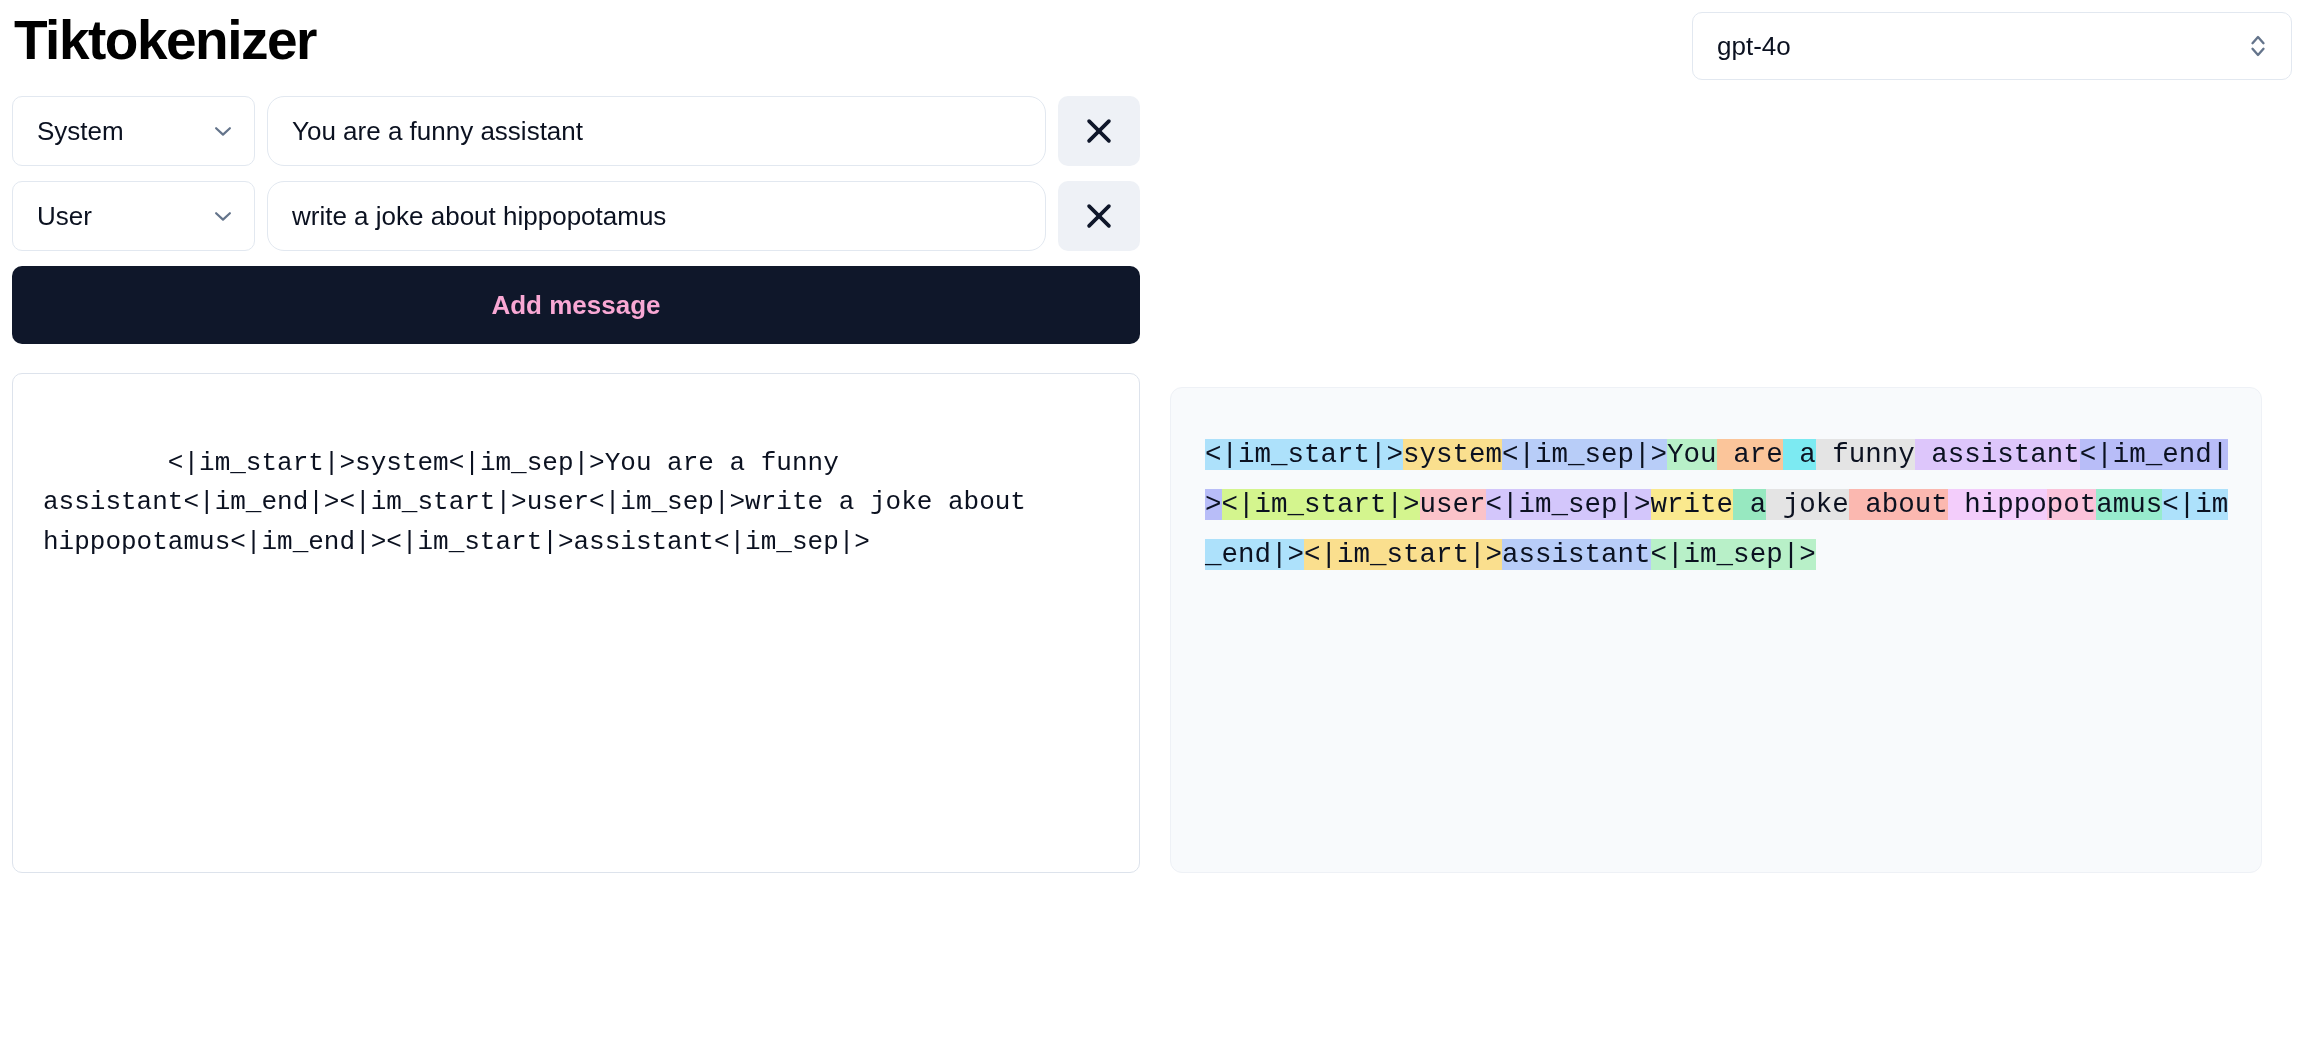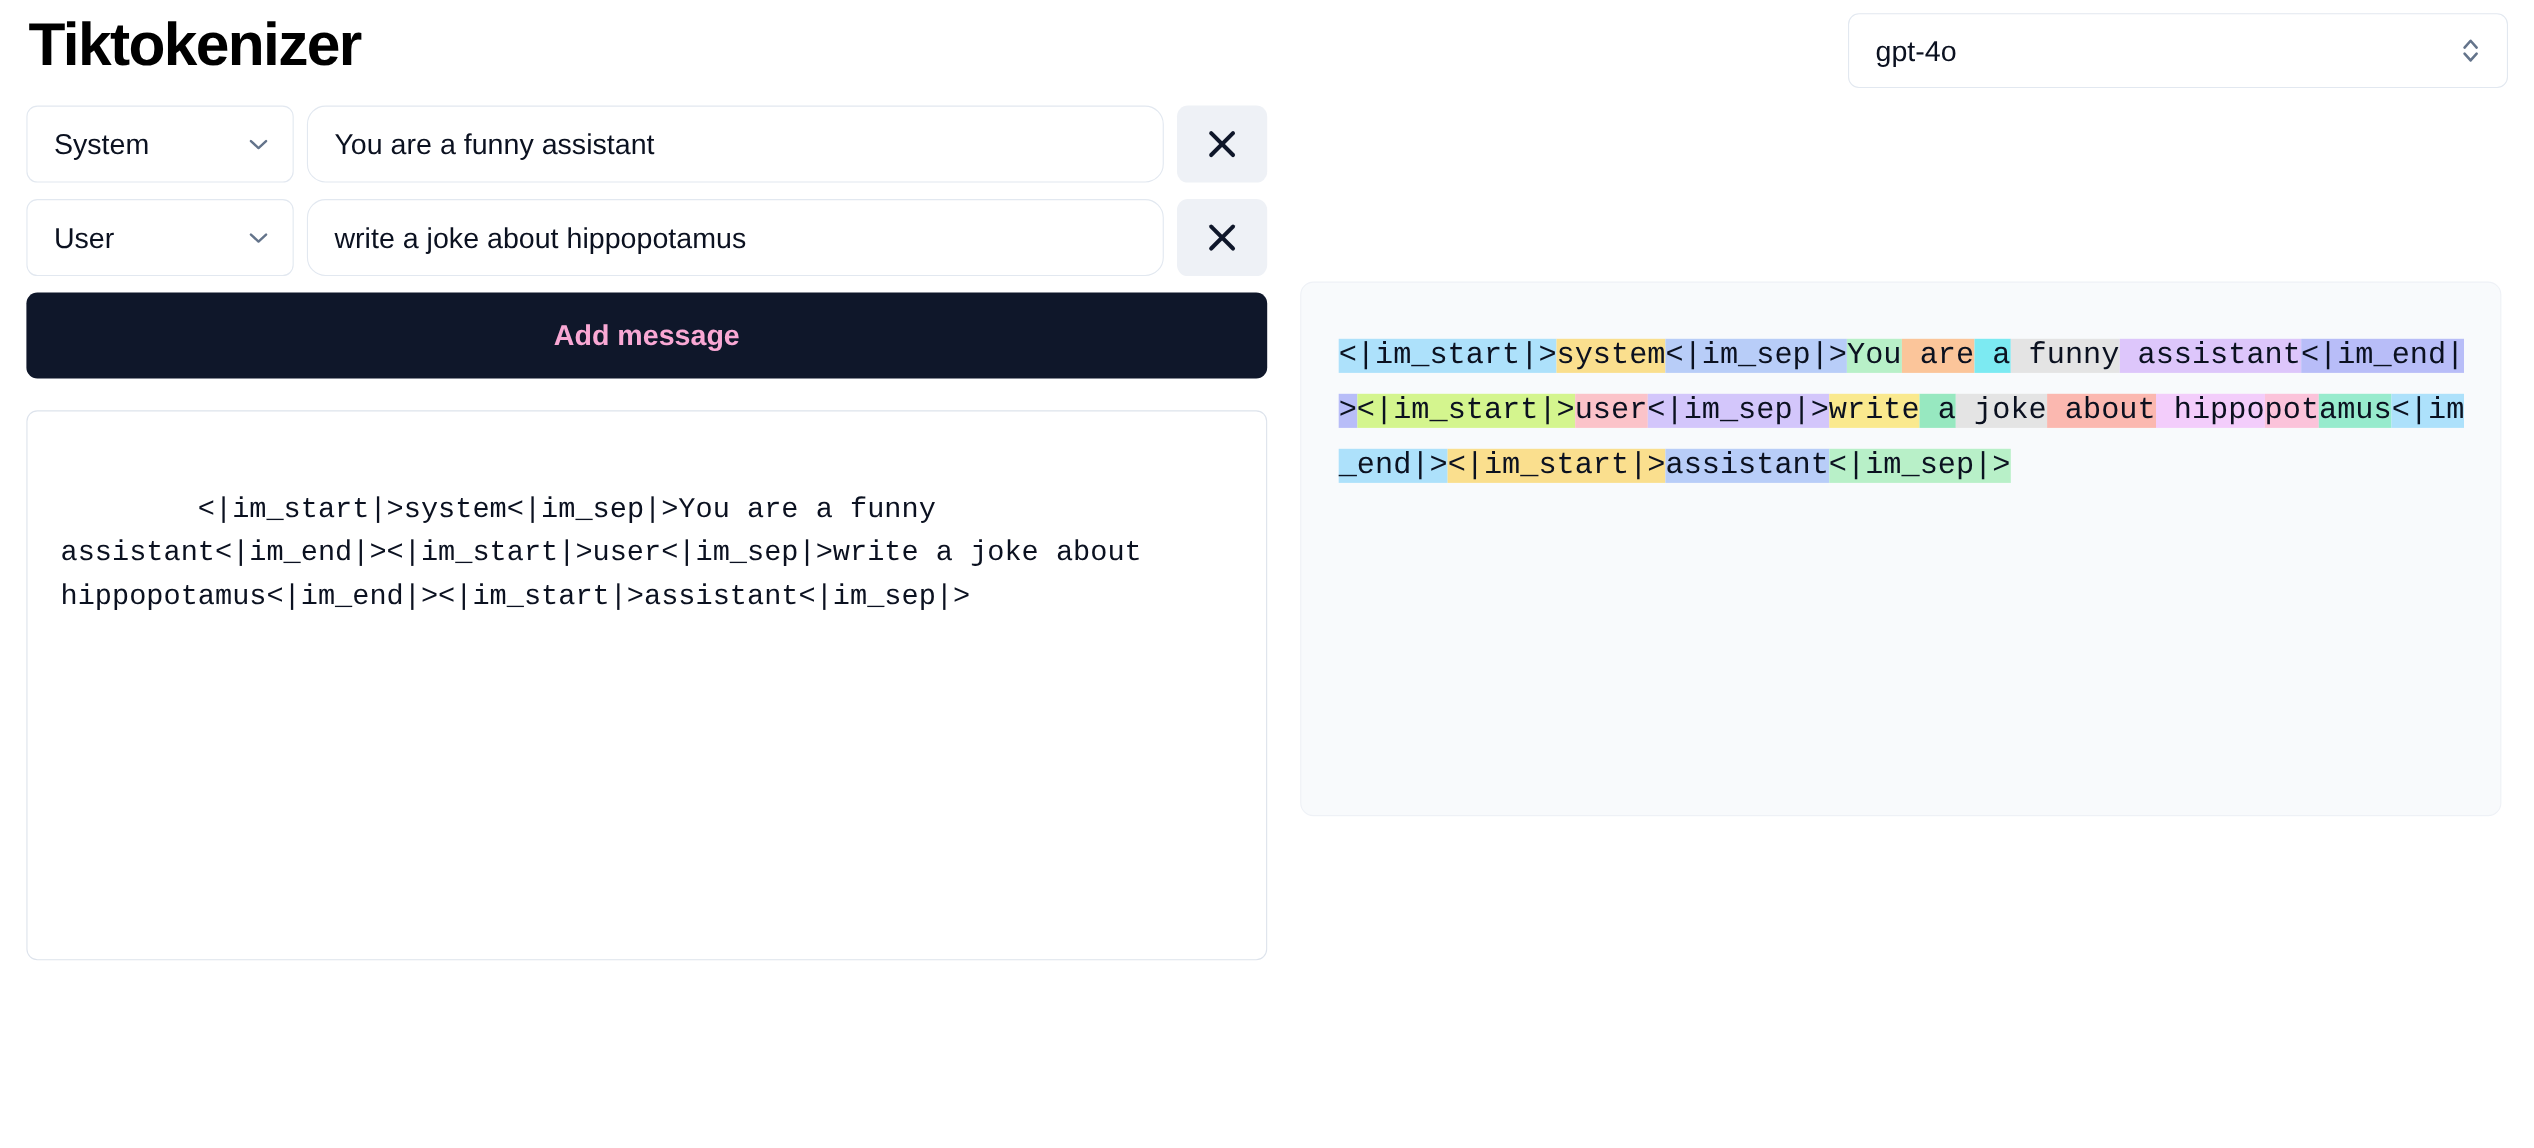--- a/index.html
+++ b/index.html
@@ -7,21 +7,21 @@
   html, body {
     margin: 0; padding: 0;
     width: 2304px; height: 1044px;
     background: #ffffff;
     font-family: "Liberation Sans", "DejaVu Sans", sans-serif;
     overflow: hidden;
   }
   #app {
     width: 2304px; height: 1044px;
     position: relative;
-    padding: 0 24px;
+    padding: 0 12px;
   }
 
   
   .header {
     display: flex;
     align-items: flex-start;
     justify-content: space-between;
     padding-top: 6px;
     height: 96px;
   }
@@ -53,21 +53,21 @@
     font-size: 26px;
     color: #0b1120;
     font-weight: 400;
   }
   .updown { width: 22px; height: 34px; display:block; }
 
   
   .body-cols {
     display: flex;
     gap: 30px;
-    align-items: center;
+    align-items: flex-end;
   }
   .col-left  { width: 1128px; flex: none; }
   .col-right { width: 1092px; flex: none; }
 
   
   .msg-row {
     display: flex;
     align-items: stretch;
     gap: 12px;
     margin-bottom: 15px;

